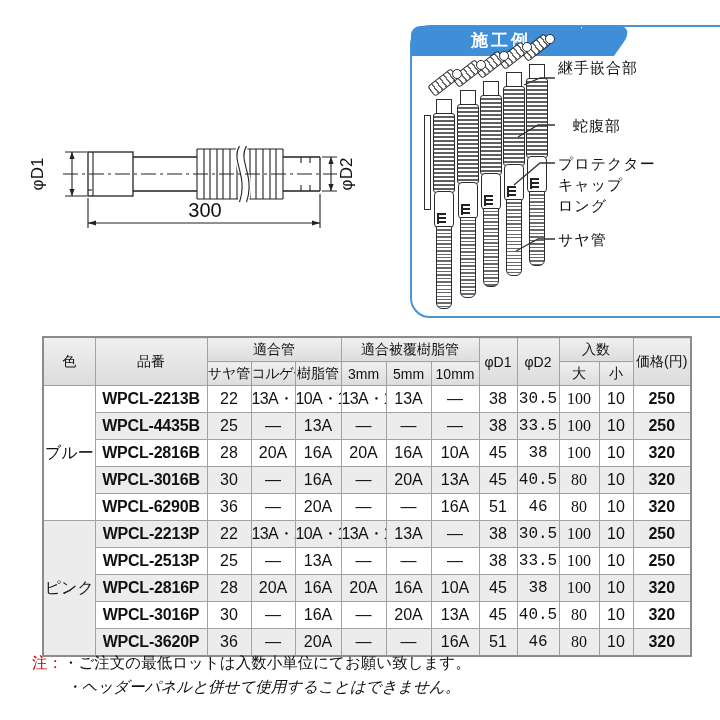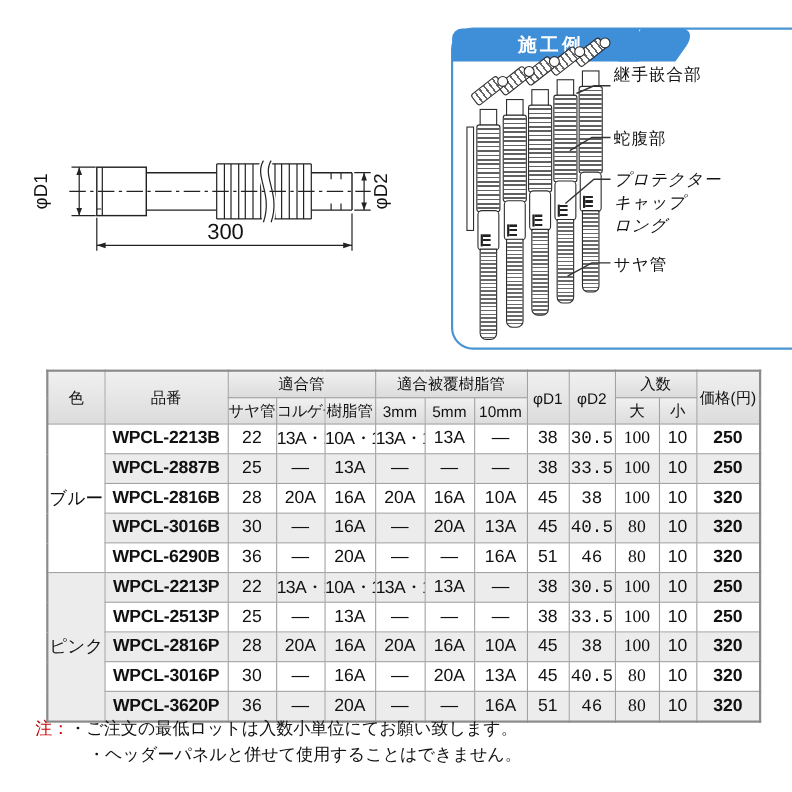--- a/index.html
+++ b/index.html
@@ -54,21 +54,21 @@
   td.c7{font-size:16px;}
   td.c9{text-align:right;padding-right:7px;font-size:15px;font-family:Liberation Serif, serif;}
   td.c11{font-weight:bold;}
   td.narrow{font-size:9.5px;letter-spacing:-0.6px;}
   td.colorcell{font-size:14.5px;letter-spacing:0;}
 
   
   #notes{position:absolute;left:32px;top:651px;font-size:15.5px;line-height:24px;color:#111;}
   #notes .prefix{color:#cc0000;}
   #notes .row{display:flex;}
-  #notes .row+.row{margin-left:48px;}
+  #notes .row+.row{margin-left:34px;font-style:italic;}
 </style>
 </head>
 <body>
 
 <div id="page">
 
   <svg id="dim-diagram" width="345" height="102" viewBox="0 0 345 102">
 
     <text class="dimtxt" transform="translate(18,36) rotate(-90)" text-anchor="middle">φD1</text>
     <path class="thin" d="M40,14 H62 M40,58 H62"></path>
@@ -170,22 +170,22 @@
     </div>
 
     <svg id="leader-svg" width="286" height="288" viewBox="0 0 286 288">
       <polyline class="leader" points="143,51 128,51 112,58"></polyline>
       <polyline class="leader" points="143,98 126,98 106,110"></polyline>
       <polyline class="leader" points="143,136 128,136 102,158"></polyline>
       <polyline class="leader" points="143,212 126,212 104,224"></polyline>
     </svg>
 
     <div class="callout" style="top:32px;">継手嵌合部</div>
-    <div class="callout" style="top:90px;">蛇腹部</div>
-    <div class="callout" id="callout-protector" style="top:126px;font-style:italic;">
+    <div class="callout" style="top:90px;margin-left:15px;">蛇腹部</div>
+    <div class="callout" id="callout-protector" style="top:126px;">
       <div>プロテクター</div>
       <div>キャップ</div>
       <div>ロング</div>
     </div>
     <div class="callout" style="top:204px;">サヤ管</div>
   </div>
 
   <table id="spec-table">
     <colgroup>
       <col style="width:52px">
@@ -234,21 +234,21 @@
           <td class="c4 narrow">13A・16A</td>
           <td class="c5">13A</td>
           <td class="c6">—</td>
           <td class="c7">38</td>
           <td class="c8">30.5</td>
           <td class="c9">100</td>
           <td class="c10">10</td>
           <td class="c11">250</td>
         </tr>
         <tr class="stripe">
-          <td class="c0">WPCL-2887B</td>
+          <td class="c0">WPCL-4435B</td>
           <td class="c1">25</td>
           <td class="c2">—</td>
           <td class="c3">13A</td>
           <td class="c4">—</td>
           <td class="c5">—</td>
           <td class="c6">—</td>
           <td class="c7">38</td>
           <td class="c8">33.5</td>
           <td class="c9">100</td>
           <td class="c10">10</td>

